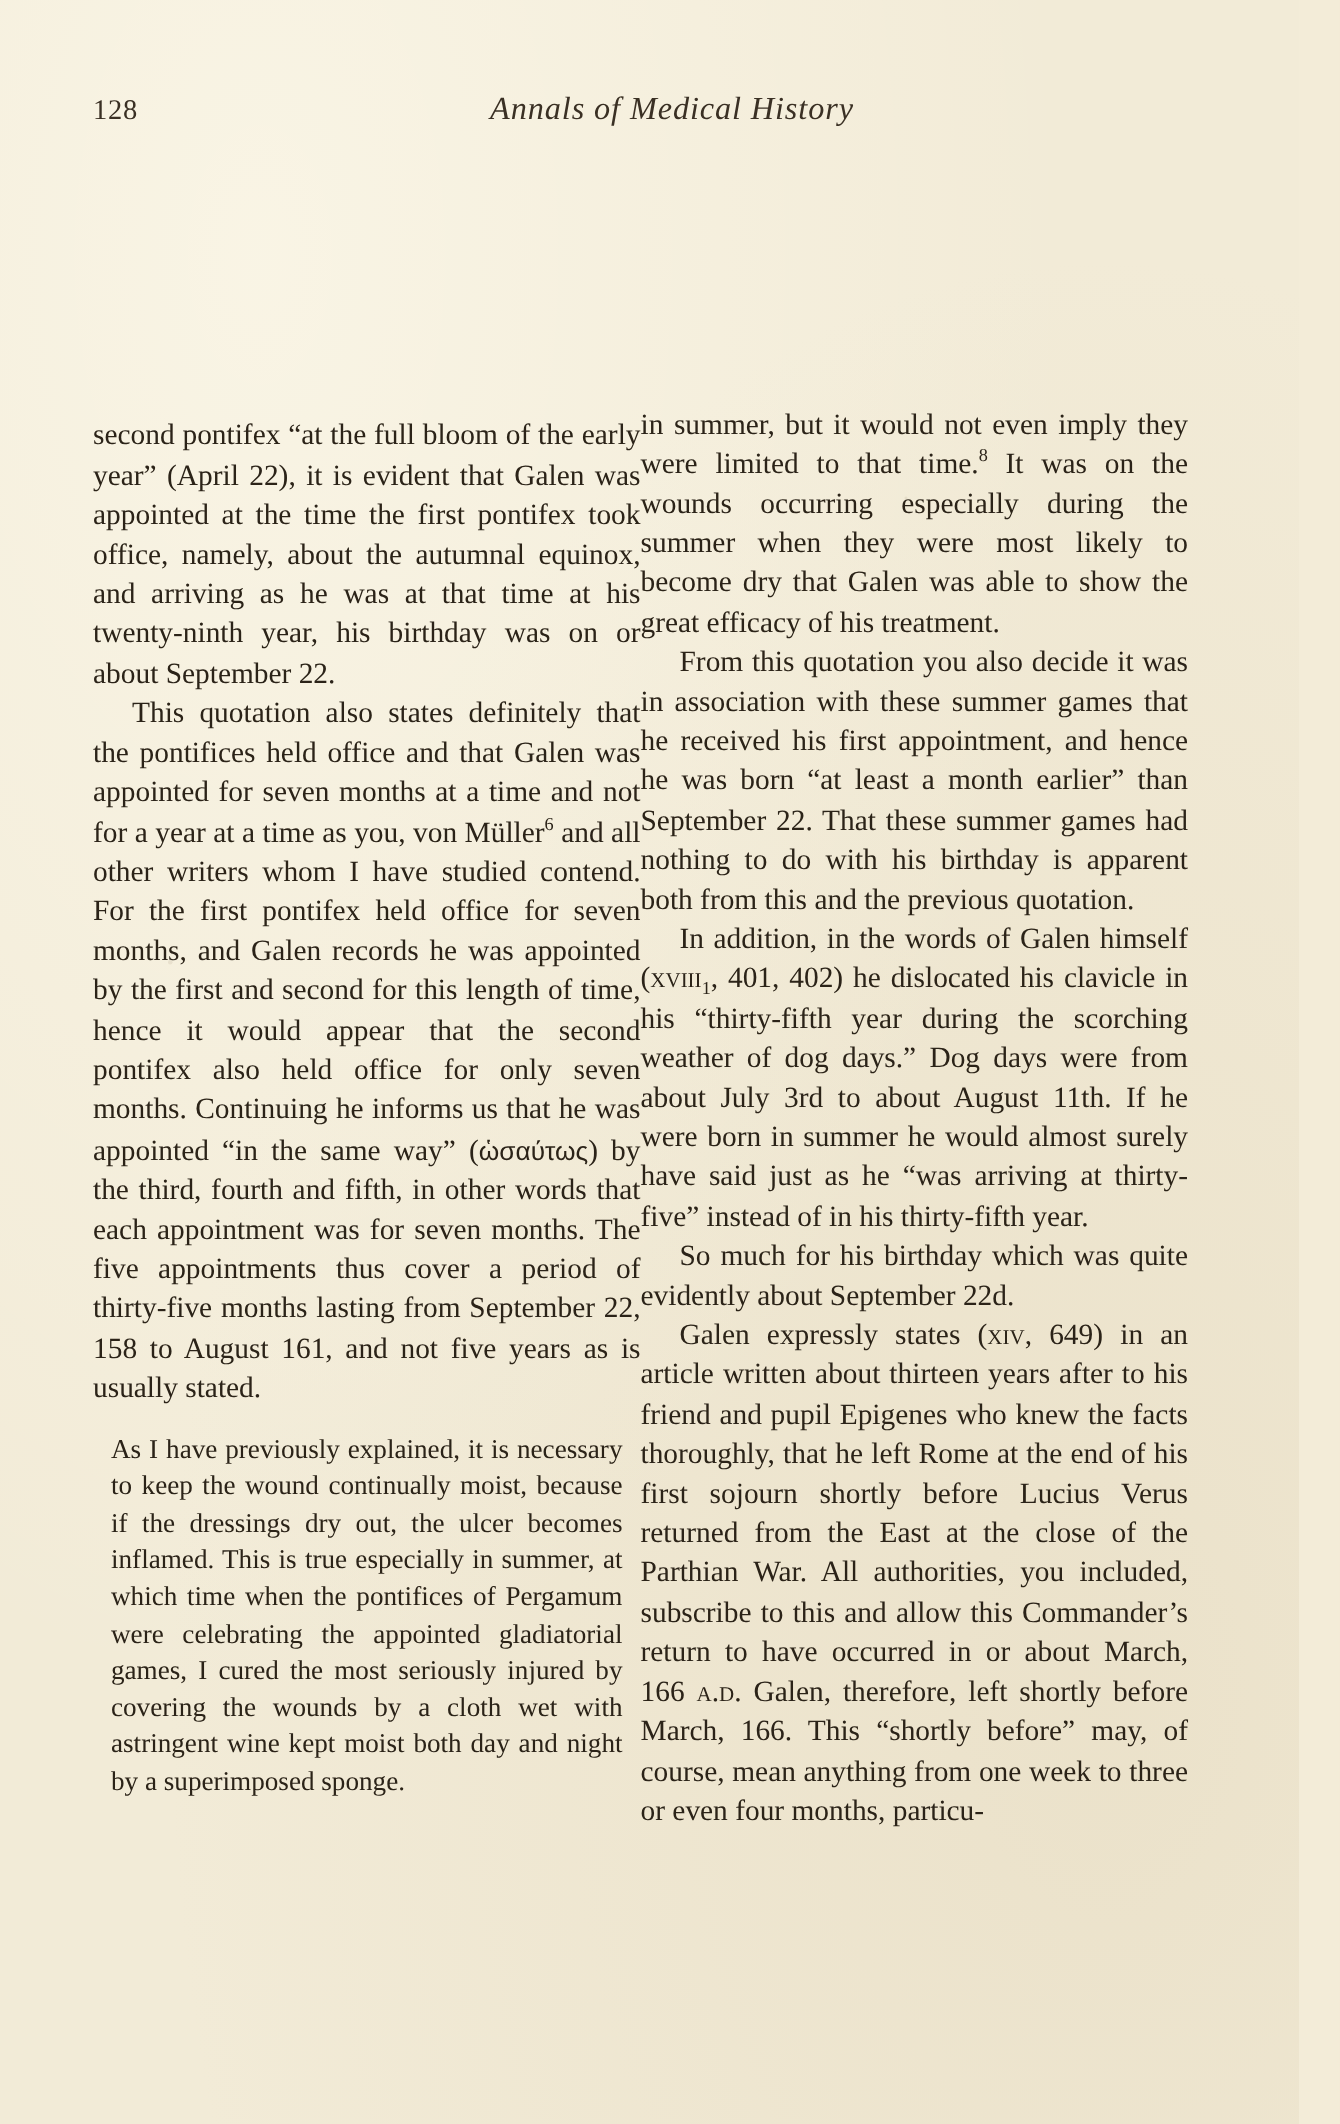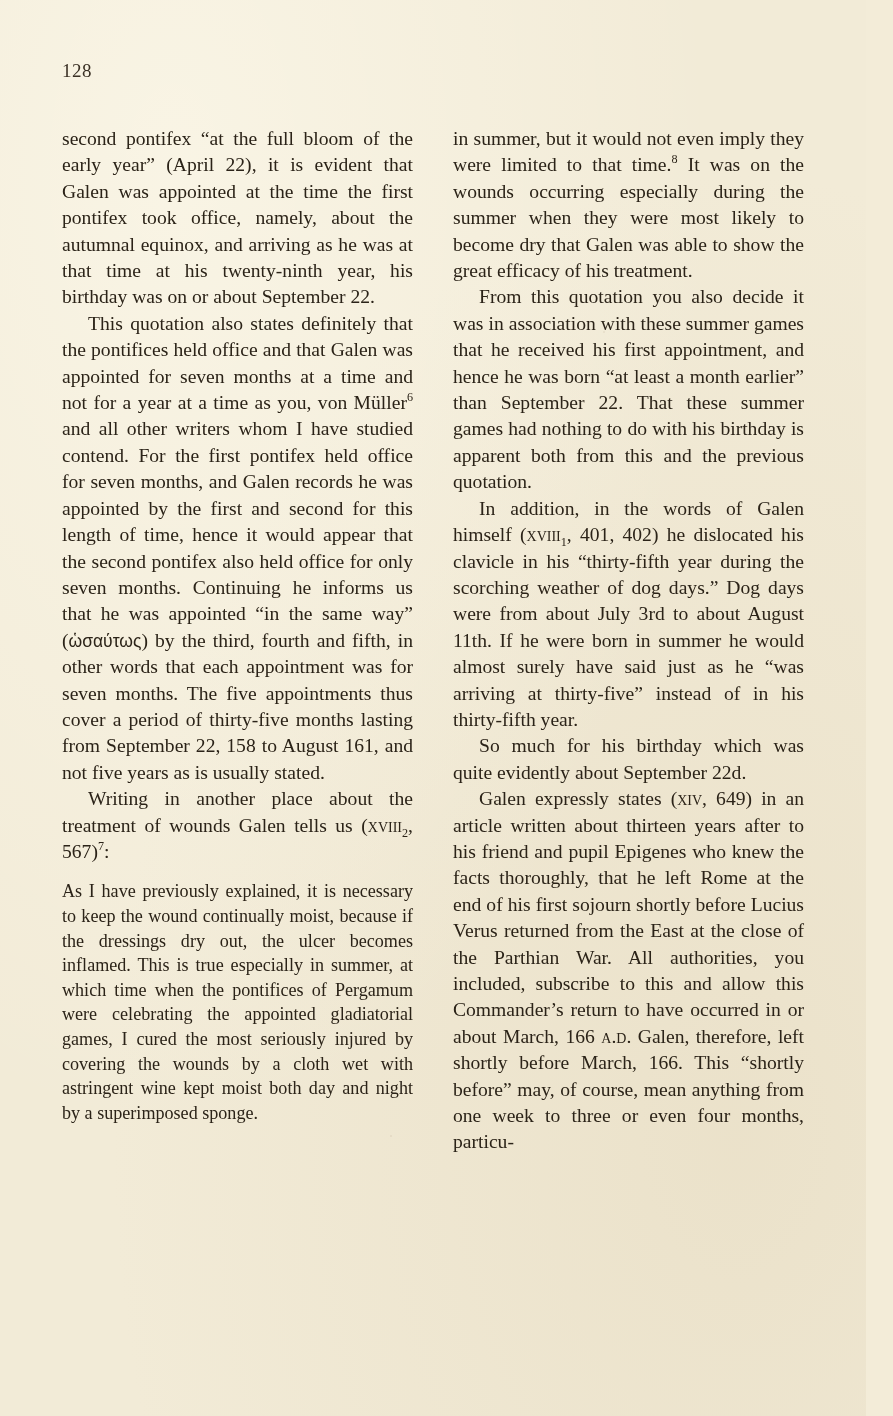--- a/index.html
+++ b/index.html
@@ -41,22 +41,22 @@
     flex: 1;
     text-align: center;
     font-style: italic;
     font-size: 21.5px;
     letter-spacing: 0.6px;
     color: #3a3024;
     padding-right: 60px;
   }
   .columns {
     display: flex;
-    gap: 40px;
     height: 1240px;
+    align-items: center;
   }
   .col {
     width: 365px;
   }
   p {
     margin: 0;
     font-size: 19.6px;
     line-height: 26.4px;
     text-align: justify;
     text-justify: inter-word;
@@ -66,21 +66,21 @@
   p.indent {
     text-indent: 26px;
   }
   p.noindent {
     text-indent: 0;
   }
   .quote {
     font-size: 18.1px;
     line-height: 24.6px;
     text-align: justify;
-    margin: 0;
+    margin: 12px;
     color: #2b2318;
   }
   .quote-block {
     margin-top: 14px;
     margin-bottom: 14px;
   }
   .section-head {
     text-align: center;
     font-size: 18.4px;
     line-height: 25px;
@@ -112,28 +112,28 @@
     pointer-events: none;
   }
 </style>
 </head>
 <body>
 
 <div class="page">
 
   <div class="header">
     <div class="folio">128</div>
+    <div class="running-title">Annals of Medical History</div>
   </div>
 
   <div class="columns">
 
     <div class="col">
       <p class="noindent">second pontifex “at the full bloom of the early year” (April 22), it is evident that Galen was appointed at the time the first pontifex took office, namely, about the autumnal equinox, and arriving as he was at that time at his twenty-ninth year, his birthday was on or about September 22.</p>
       <p class="indent"><span>This quotation also states definitely that the pontifices held office and that Galen was appointed for seven months at a time and not for a year at a time as you, von Müller</span><sup>6</sup><span> and all other writers whom I have studied contend. For the first pontifex held office for seven months, and Galen records he was appointed by the first and second for this length of time, hence it would appear that the second pontifex also held office for only seven months. Continuing he informs us that he was appointed “in the same way” (</span><span class="greek">ὡσαύτως</span><span>) by the third, fourth and fifth, in other words that each appointment was for seven months. The five appointments thus cover a period of thirty-five months lasting from September 22, 158 to August 161, and not five years as is usually stated.</span></p>
-      <p class="indent"><span>Writing in another place about the treatment of wounds Galen tells us (</span><span class="sc">xviii</span><sub>2</sub><span>, 567)</span><sup>7</sup><span>:</span></p>
       <div class="quote-block">
         <p class="quote">As I have previously explained, it is necessary to keep the wound continually moist, because if the dressings dry out, the ulcer becomes inflamed. This is true especially in summer, at which time when the pontifices of Pergamum were celebrating the appointed gladiatorial games, I cured the most seriously injured by covering the wounds by a cloth wet with astringent wine kept moist both day and night by a superimposed sponge.</p>
       </div>
     </div>
 
     <div class="col">
       <p class="noindent"><span>in summer, but it would not even imply they were limited to that time.</span><sup>8</sup><span> It was on the wounds occurring especially during the summer when they were most likely to become dry that Galen was able to show the great efficacy of his treatment.</span></p>
       <p class="indent">From this quotation you also decide it was in association with these summer games that he received his first appointment, and hence he was born “at least a month earlier” than September 22. That these summer games had nothing to do with his birthday is apparent both from this and the previous quotation.</p>
       <p class="indent"><span>In addition, in the words of Galen himself (</span><span class="sc">xviii</span><sub>1</sub><span>, 401, 402) he dislocated his clavicle in his “thirty-fifth year during the scorching weather of dog days.” Dog days were from about July 3rd to about August 11th. If he were born in summer he would almost surely have said just as he “was arriving at thirty-five” instead of in his thirty-fifth year.</span></p>
       <p class="indent">So much for his birthday which was quite evidently about September 22d.</p>

